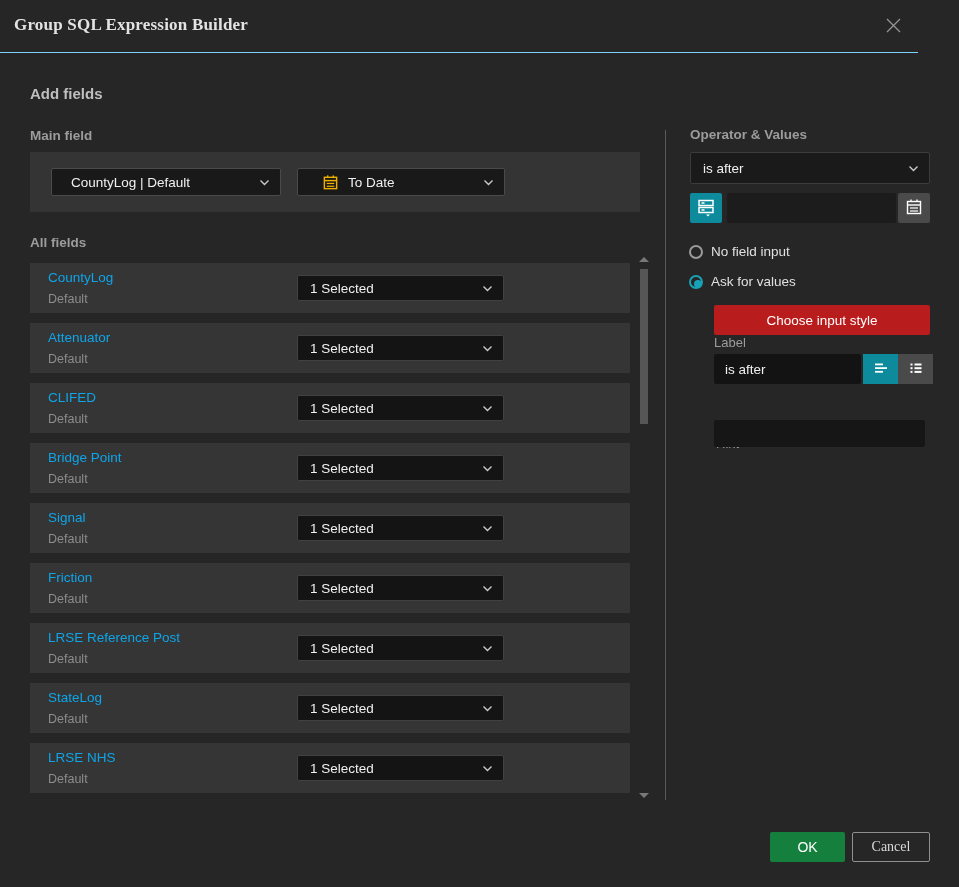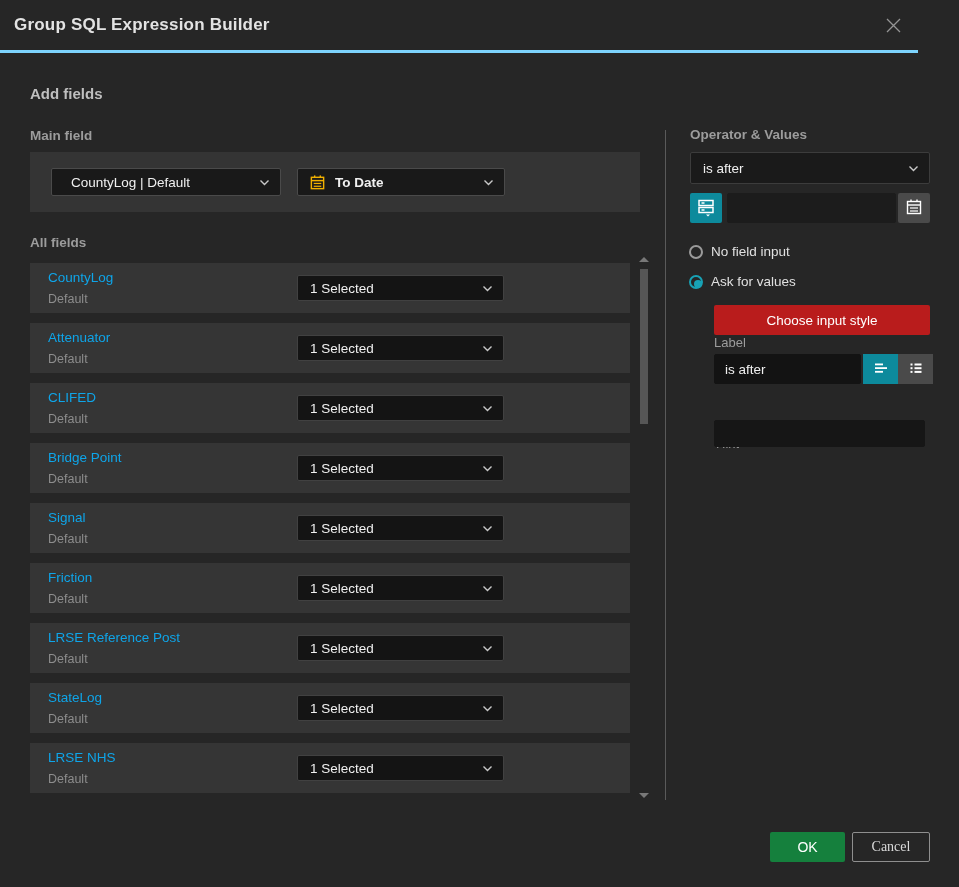--- a/index.html
+++ b/index.html
@@ -1,38 +1,38 @@
 <!DOCTYPE html>
 <html><head>
 <meta charset="utf-8">
 <style>
   html,body{margin:0;padding:0;background:#262626;}
   *{box-sizing:border-box;}
   body{font-family:"Liberation Sans", sans-serif;-webkit-font-smoothing:antialiased;}
   .dialog{position:relative;width:959px;height:887px;background:#262626;overflow:hidden;}
 
   
-  .titlebar{position:absolute;left:0;top:0;width:918px;height:53px;border-bottom:3px solid #7dd3fc;}
+  .titlebar{position:absolute;left:0;top:0;width:918px;height:53px;border-bottom:1px solid #7dd3fc;font-family:Liberation Serif, serif;}
   .title{position:absolute;left:14px;top:15px;font-size:17px;font-weight:700;color:#e3e3e3;letter-spacing:.2px;}
   .close-btn{position:absolute;right:12px;top:14px;width:26px;height:26px;background:none;border:none;cursor:pointer;padding:0;color:#949494;display:flex;align-items:center;justify-content:center;}
 
   
   .h1{position:absolute;font-size:15px;font-weight:700;color:#bfbfbf;}
   .h2{position:absolute;font-size:13.5px;font-weight:700;color:#9c9c9c;}
 
   
   .select{position:absolute;background:#191919;border:1px solid #4a4a4a;border-radius:2px;display:flex;align-items:center;cursor:pointer;}
   .select .sel-text{font-size:13.5px;color:#f0f0f0;white-space:nowrap;overflow:hidden;}
   .select .chev{margin-left:auto;display:flex;align-items:center;padding-right:10px;}
   .tinput{position:absolute;background:#161616;border:1px solid #2e2e2e;border-radius:2px;color:#f0f0f0;font-size:13.5px;font-family:"Liberation Sans",sans-serif;padding:0 10px;outline:none;}
 
   
   .main-panel{position:absolute;left:30px;top:152px;width:610px;height:60px;background:#343434;}
   .sel-mainfield{left:21px;top:16px;width:230px;height:28px;padding-left:19px;}
-  .sel-date{left:267px;top:16px;width:208px;height:28px;padding-left:11px;font-weight:bold;}
+  .sel-date{left:267px;top:16px;width:208px;height:28px;padding-left:24px;}
   .sel-date .sel-text{margin-left:9px;}
 
   
   .rows{position:absolute;left:30px;top:263px;width:600px;}
   .row{position:relative;width:600px;height:50px;background:#353535;margin-bottom:10px;}
   .row-name{position:absolute;left:18px;top:7px;font-size:13.5px;color:#0ea5e9;}
   .row-sub{position:absolute;left:18px;bottom:7px;font-size:12.5px;color:#8d8d8d;}
   .row-select{left:267px;top:12px;width:207px;height:26px;padding-left:12px;background:#141414;border-color:#414141;}
 
   

